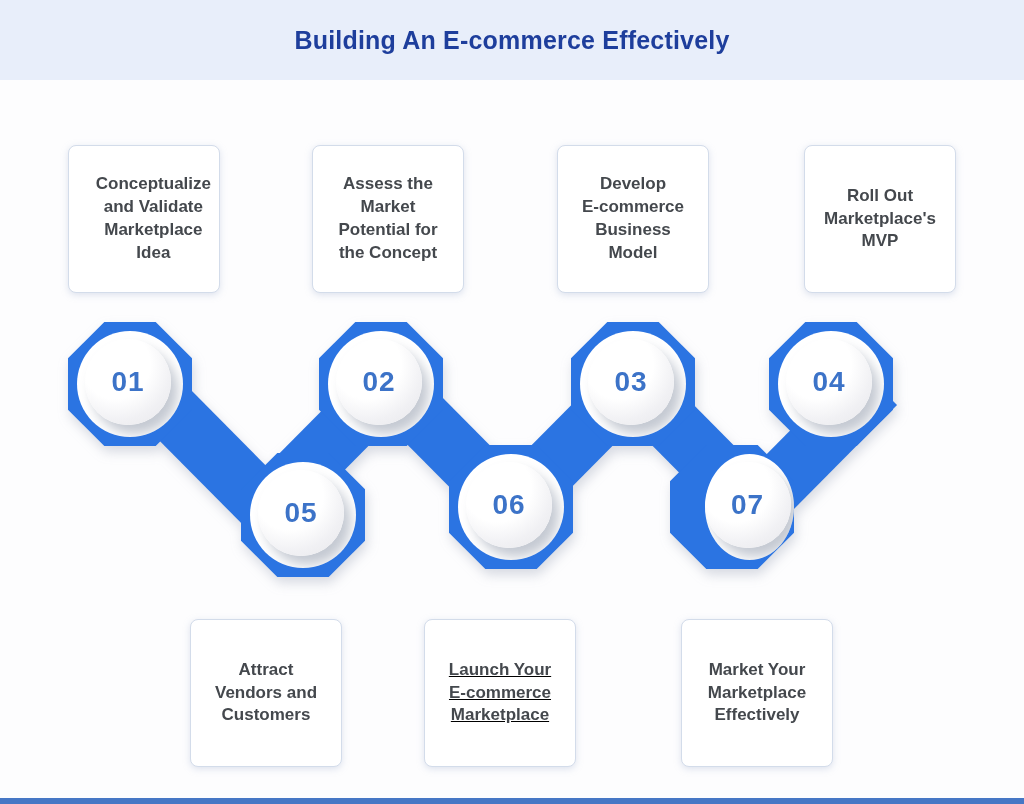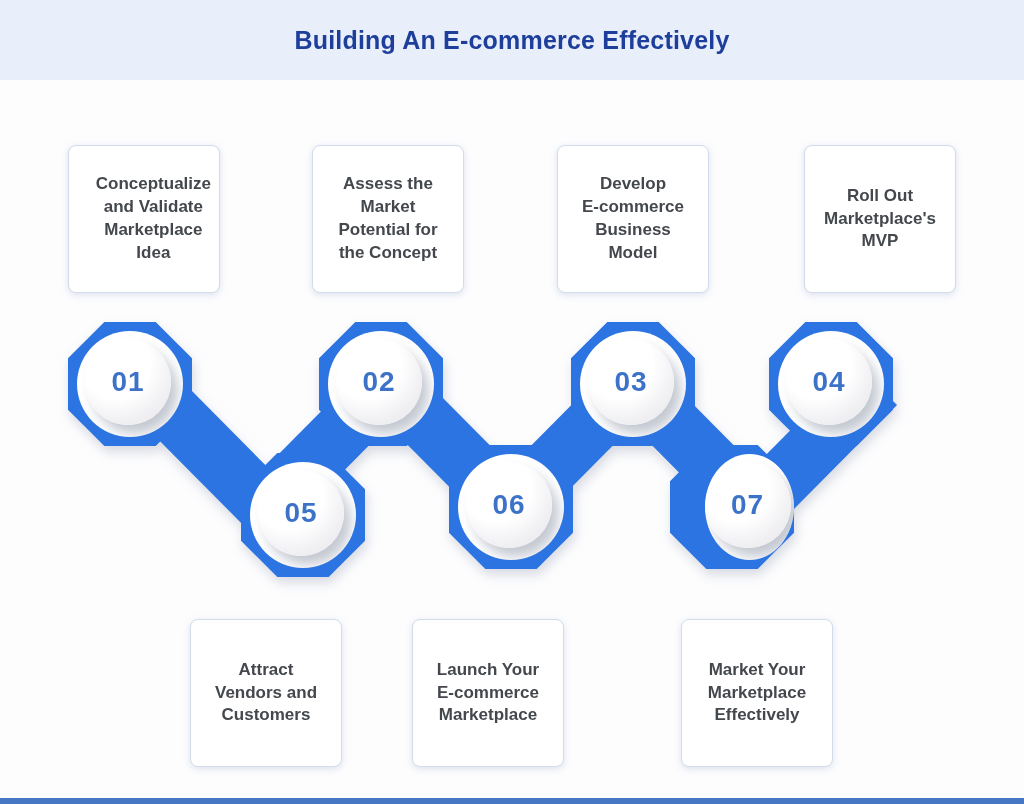--- a/index.html
+++ b/index.html
@@ -165,21 +165,21 @@
       <div class="box top" style="left: 804px;">
     <div class="label">Roll Out
 Marketplace's
 MVP</div>
   </div>
       <div class="box bottom" style="left: 190px;">
     <div class="label">Attract
 Vendors and
 Customers</div>
   </div>
-      <div class="box bottom" style="left: 412px;">
+      <div class="box bottom" style="left: 424px; text-decoration: underline;">
     <div class="label">Launch Your
 E-commerce
 Marketplace</div>
   </div>
       <div class="box bottom" style="left: 681px;">
     <div class="label">Market Your
 Marketplace
 Effectively</div>
   </div>
     </div>

